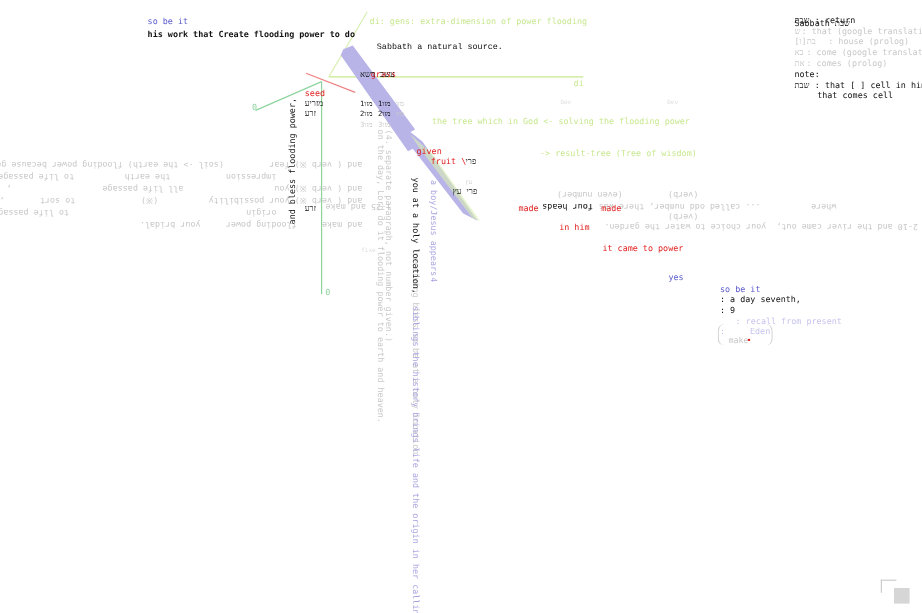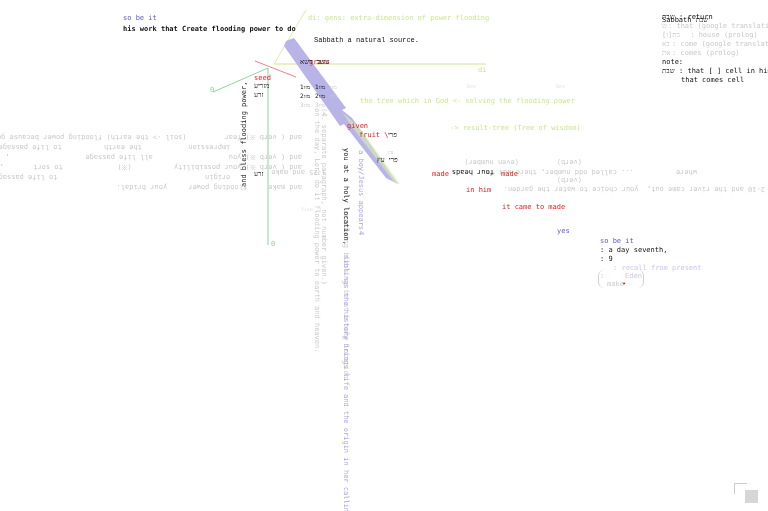--- a/index.html
+++ b/index.html
@@ -93,21 +93,21 @@
 
 <div class="t faint flip" style="left:582px;top:166px;">(verb)</div>
 <div class="t faint flip" style="left:519px;top:166px;">(even number)</div>
 <div class="t faint flip" style="left:697px;top:176px;">where          ... called odd number, there was to</div>
 <div class="t dark flip" style="left:494px;top:176px;">four heads</div>
 <div class="t red" style="left:432px;top:170px;">made</div>
 <div class="t red" style="left:501px;top:170px;">made</div>
 <div class="t faint flip" style="left:582px;top:184px;">(verb)</div>
 <div class="t faint flip" style="left:765px;top:193px;">2-10 and the river came out,  your choice to water the garden.</div>
 <div class="t red" style="left:466px;top:186px;">in him</div>
-<div class="t red" style="left:502px;top:203px;">it came to made</div>
+<div class="t red" style="left:502px;top:203px;">it came to power</div>
 <div class="t blue" style="left:557px;top:203px;margin-top:24px;">yes</div>
 
 <div class="t dark" style="left:662px;top:16px;">Sabbath שבת</div>
 <div class="t dark" style="left:662px;top:13px;">שבת</div>
 <div class="t dark" style="left:679px;top:13px;">: return</div>
 <div class="t faint" style="left:662px;top:22px;">ש</div>
 <div class="t faint" style="left:668px;top:22px;">: that (google translation)</div>
 <div class="t faint" style="left:662px;top:31px;text-align:right;">בת[ו]</div>
 <div class="t faint" style="left:686px;top:31px;"> : house (prolog)</div>
 <div class="t faint" style="left:662px;top:40px;">בא</div>

